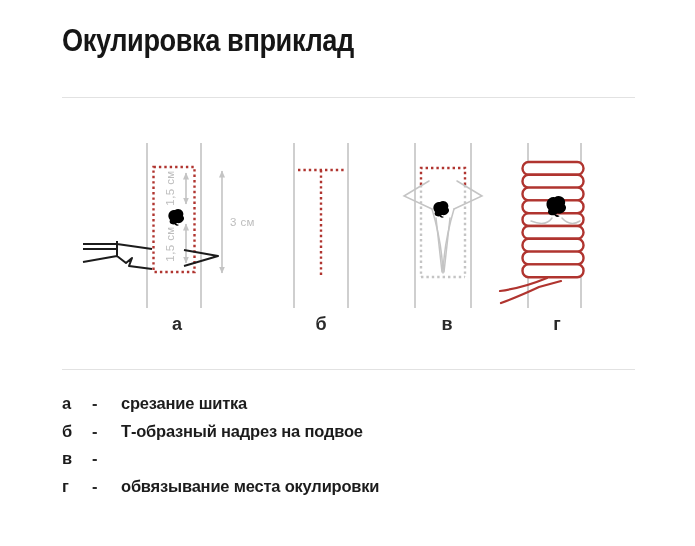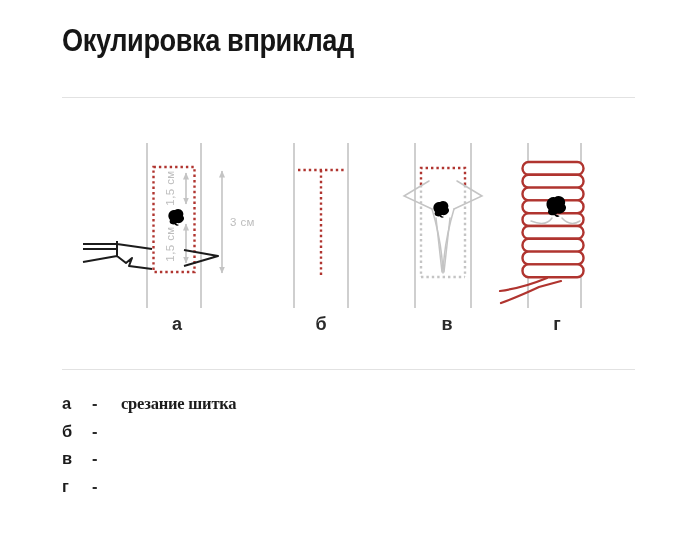--- a/index.html
+++ b/index.html
@@ -39,21 +39,21 @@
     fill:#2a2a2a;
   }
 
   .legend{position:absolute;left:62px;top:394px;width:560px;}
   .legend-row{
     display:flex;align-items:baseline;height:27.5px;
     font-size:16.5px;font-weight:bold;color:var(--ink,#1c1c1c);
   }
   .l-letter{width:30px;flex:0 0 30px;}
   .l-dash{width:29px;flex:0 0 29px;font-weight:bold;color:#2a2a2a;}
-  .l-text{flex:1;white-space:nowrap;letter-spacing:-0.2px;font-family:Liberation Serif, serif;}
+  .l-text{flex:1;white-space:nowrap;letter-spacing:-0.2px;}
 </style>
 </head>
 <body>
 
 <h1 class="page-title">Окулировка вприклад</h1>
 
 <div class="divider top"></div>
 
 <svg class="diagram-strip" width="695" height="215" viewBox="0 0 695 215" xmlns="http://www.w3.org/2000/svg">
   <defs>
@@ -123,22 +123,24 @@
 
 <div class="legend">
   <div class="legend-row">
     <span class="l-letter">а</span>
     <span class="l-dash">-</span>
     <span class="l-text">срезание шитка</span>
   </div>
   <div class="legend-row">
     <span class="l-letter">б</span>
     <span class="l-dash">-</span>
+    <span class="l-text">Т-образный надрез на подвое</span>
   </div>
   <div class="legend-row">
     <span class="l-letter">в</span>
     <span class="l-dash">-</span>
   </div>
   <div class="legend-row">
     <span class="l-letter">г</span>
     <span class="l-dash">-</span>
+    <span class="l-text">обвязывание места окулировки</span>
   </div>
 </div>
 
 </body></html>

